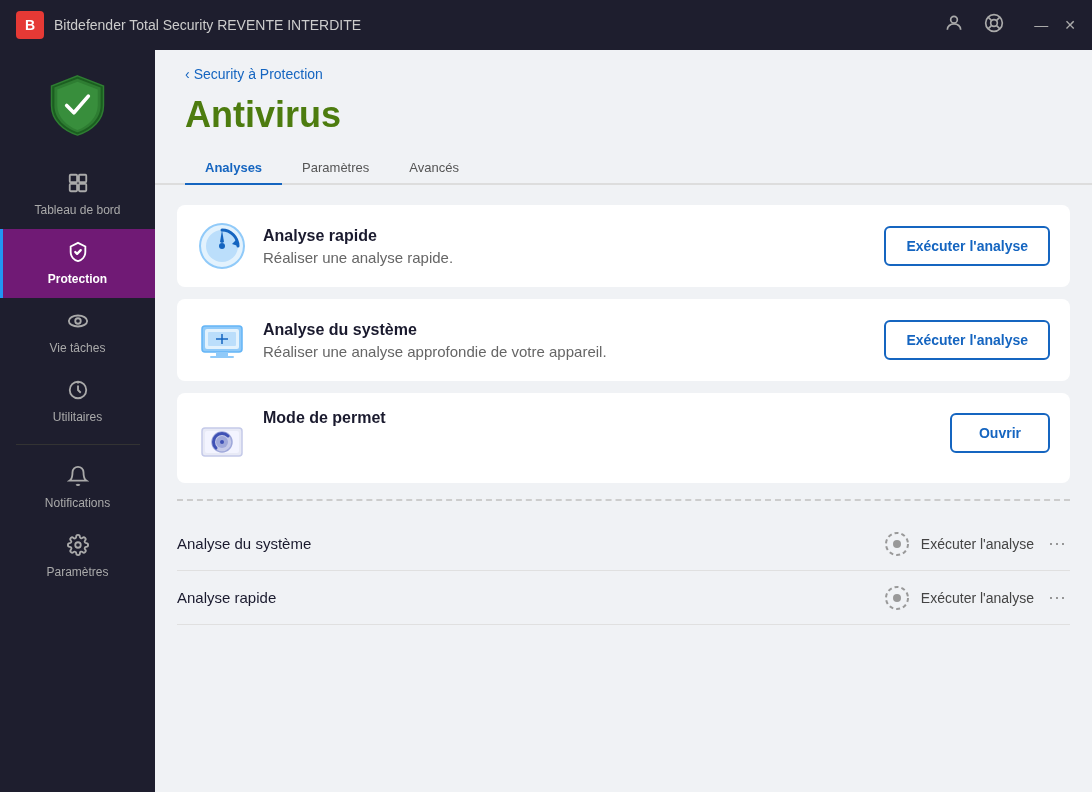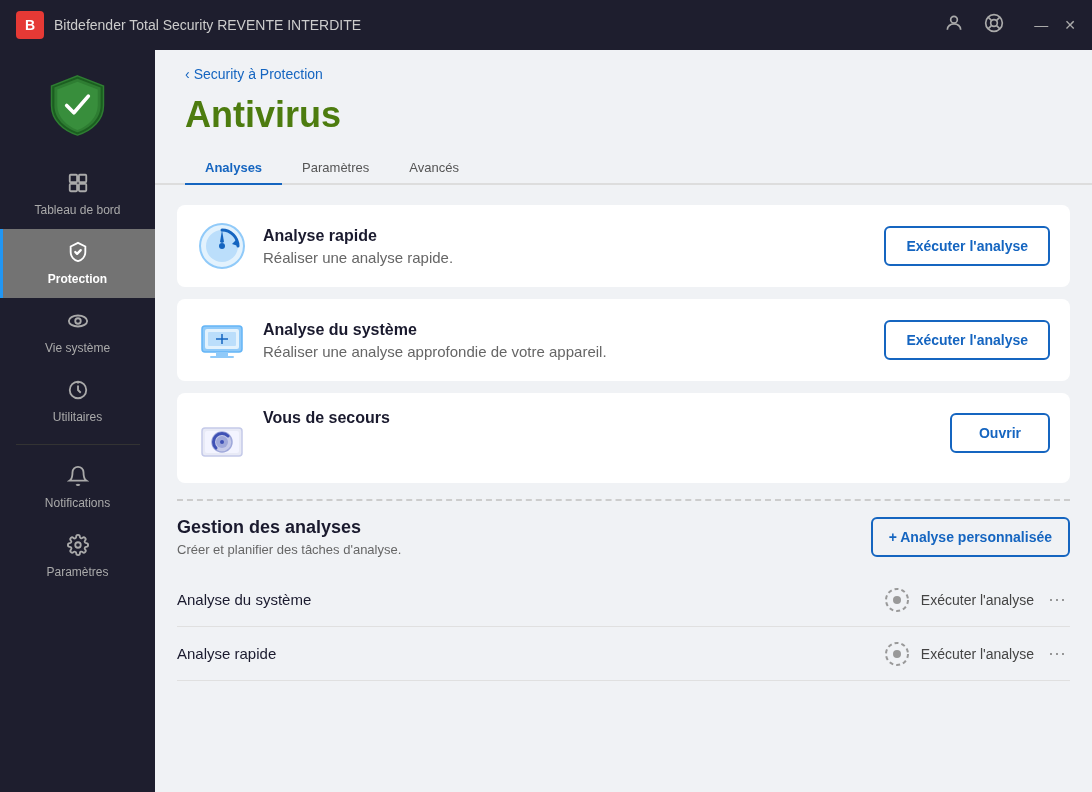--- a/index.html
+++ b/index.html
@@ -57,21 +57,21 @@
       align-items: center;
       padding: 12px 0;
       color: #aaa;
       cursor: pointer;
       font-size: 12px;
       gap: 4px;
       position: relative;
     }
     .sidebar-item.active {
       color: #fff;
-      background: #737373;
+      background: #701a75;
     }
     .sidebar-item.active::before {
       content: '';
       position: absolute;
       left: 0; top: 0; bottom: 0;
       width: 3px;
       background: #2196F3;
     }
     .sidebar-item .icon { font-size: 20px; }
     .sidebar-divider {
@@ -295,21 +295,21 @@
       <span style="color:#fff;font-weight:600;">Protection</span>
     </div>
 
     <div class="sidebar-item">
       <span class="icon">
         <svg width="22" height="22" viewBox="0 0 24 24" fill="none" stroke="currentColor" stroke-width="2">
           <ellipse cx="12" cy="12" rx="10" ry="6"></ellipse>
           <circle cx="12" cy="12" r="3"></circle>
         </svg>
       </span>
-      <span>Vie système</span>
+      <span>Vie tâches</span>
     </div>
 
     <div class="sidebar-item">
       <span class="icon">
         <svg width="22" height="22" viewBox="0 0 24 24" fill="none" stroke="currentColor" stroke-width="2">
           <circle cx="12" cy="12" r="9"></circle>
           <polyline points="12,7 12,12 15,15"></polyline>
           <line x1="12" y1="3" x2="12" y2="5"></line>
         </svg>
       </span>
@@ -399,34 +399,27 @@
           <svg width="48" height="48" viewBox="0 0 48 48" fill="none">
             <rect x="4" y="10" width="40" height="28" rx="3" fill="#e8eaf6" stroke="#c5cae9" stroke-width="1.5"></rect>
             <rect x="7" y="13" width="34" height="22" rx="2" fill="#f3f4ff"></rect>
             <circle cx="24" cy="24" r="10" fill="#c5cae9" stroke="#9fa8da" stroke-width="1.5"></circle>
             <circle cx="24" cy="24" r="6" fill="#9fa8da"></circle>
             <path d="M18 30 A8 8 0 1 1 30 18" stroke="#3f51b5" stroke-width="3" stroke-linecap="round" fill="none"></path>
             <circle cx="24" cy="24" r="2" fill="#3f51b5"></circle>
           </svg>
         </div>
         <div class="scan-info">
-          <div class="scan-name">Vous de secours</div>
+          <div class="scan-name">Mode de permet</div>
         </div>
         <button class="scan-btn" style="margin-top:4px;min-width:100px;">Ouvrir</button>
       </div>
 
       <hr class="divider-dashed">
 
-      <div class="manage-section">
-        <div class="manage-info">
-          <div class="manage-title">Gestion des analyses</div>
-          <div class="manage-desc">Créer et planifier des tâches d'analyse.</div>
-        </div>
-        <button class="add-custom-btn">+ Analyse personnalisée</button>
-      </div>
 
       <div>
 
         <div class="analysis-list-item">
           <span class="analysis-list-name">Analyse du système</span>
           <div class="analysis-list-right">
             <div class="analysis-run-icon">
               <svg width="26" height="26" viewBox="0 0 26 26" fill="none">
                 <circle cx="13" cy="13" r="11" stroke="#999" stroke-width="2" stroke-dasharray="4 3"></circle>
                 <circle cx="13" cy="13" r="4" fill="#999"></circle>

